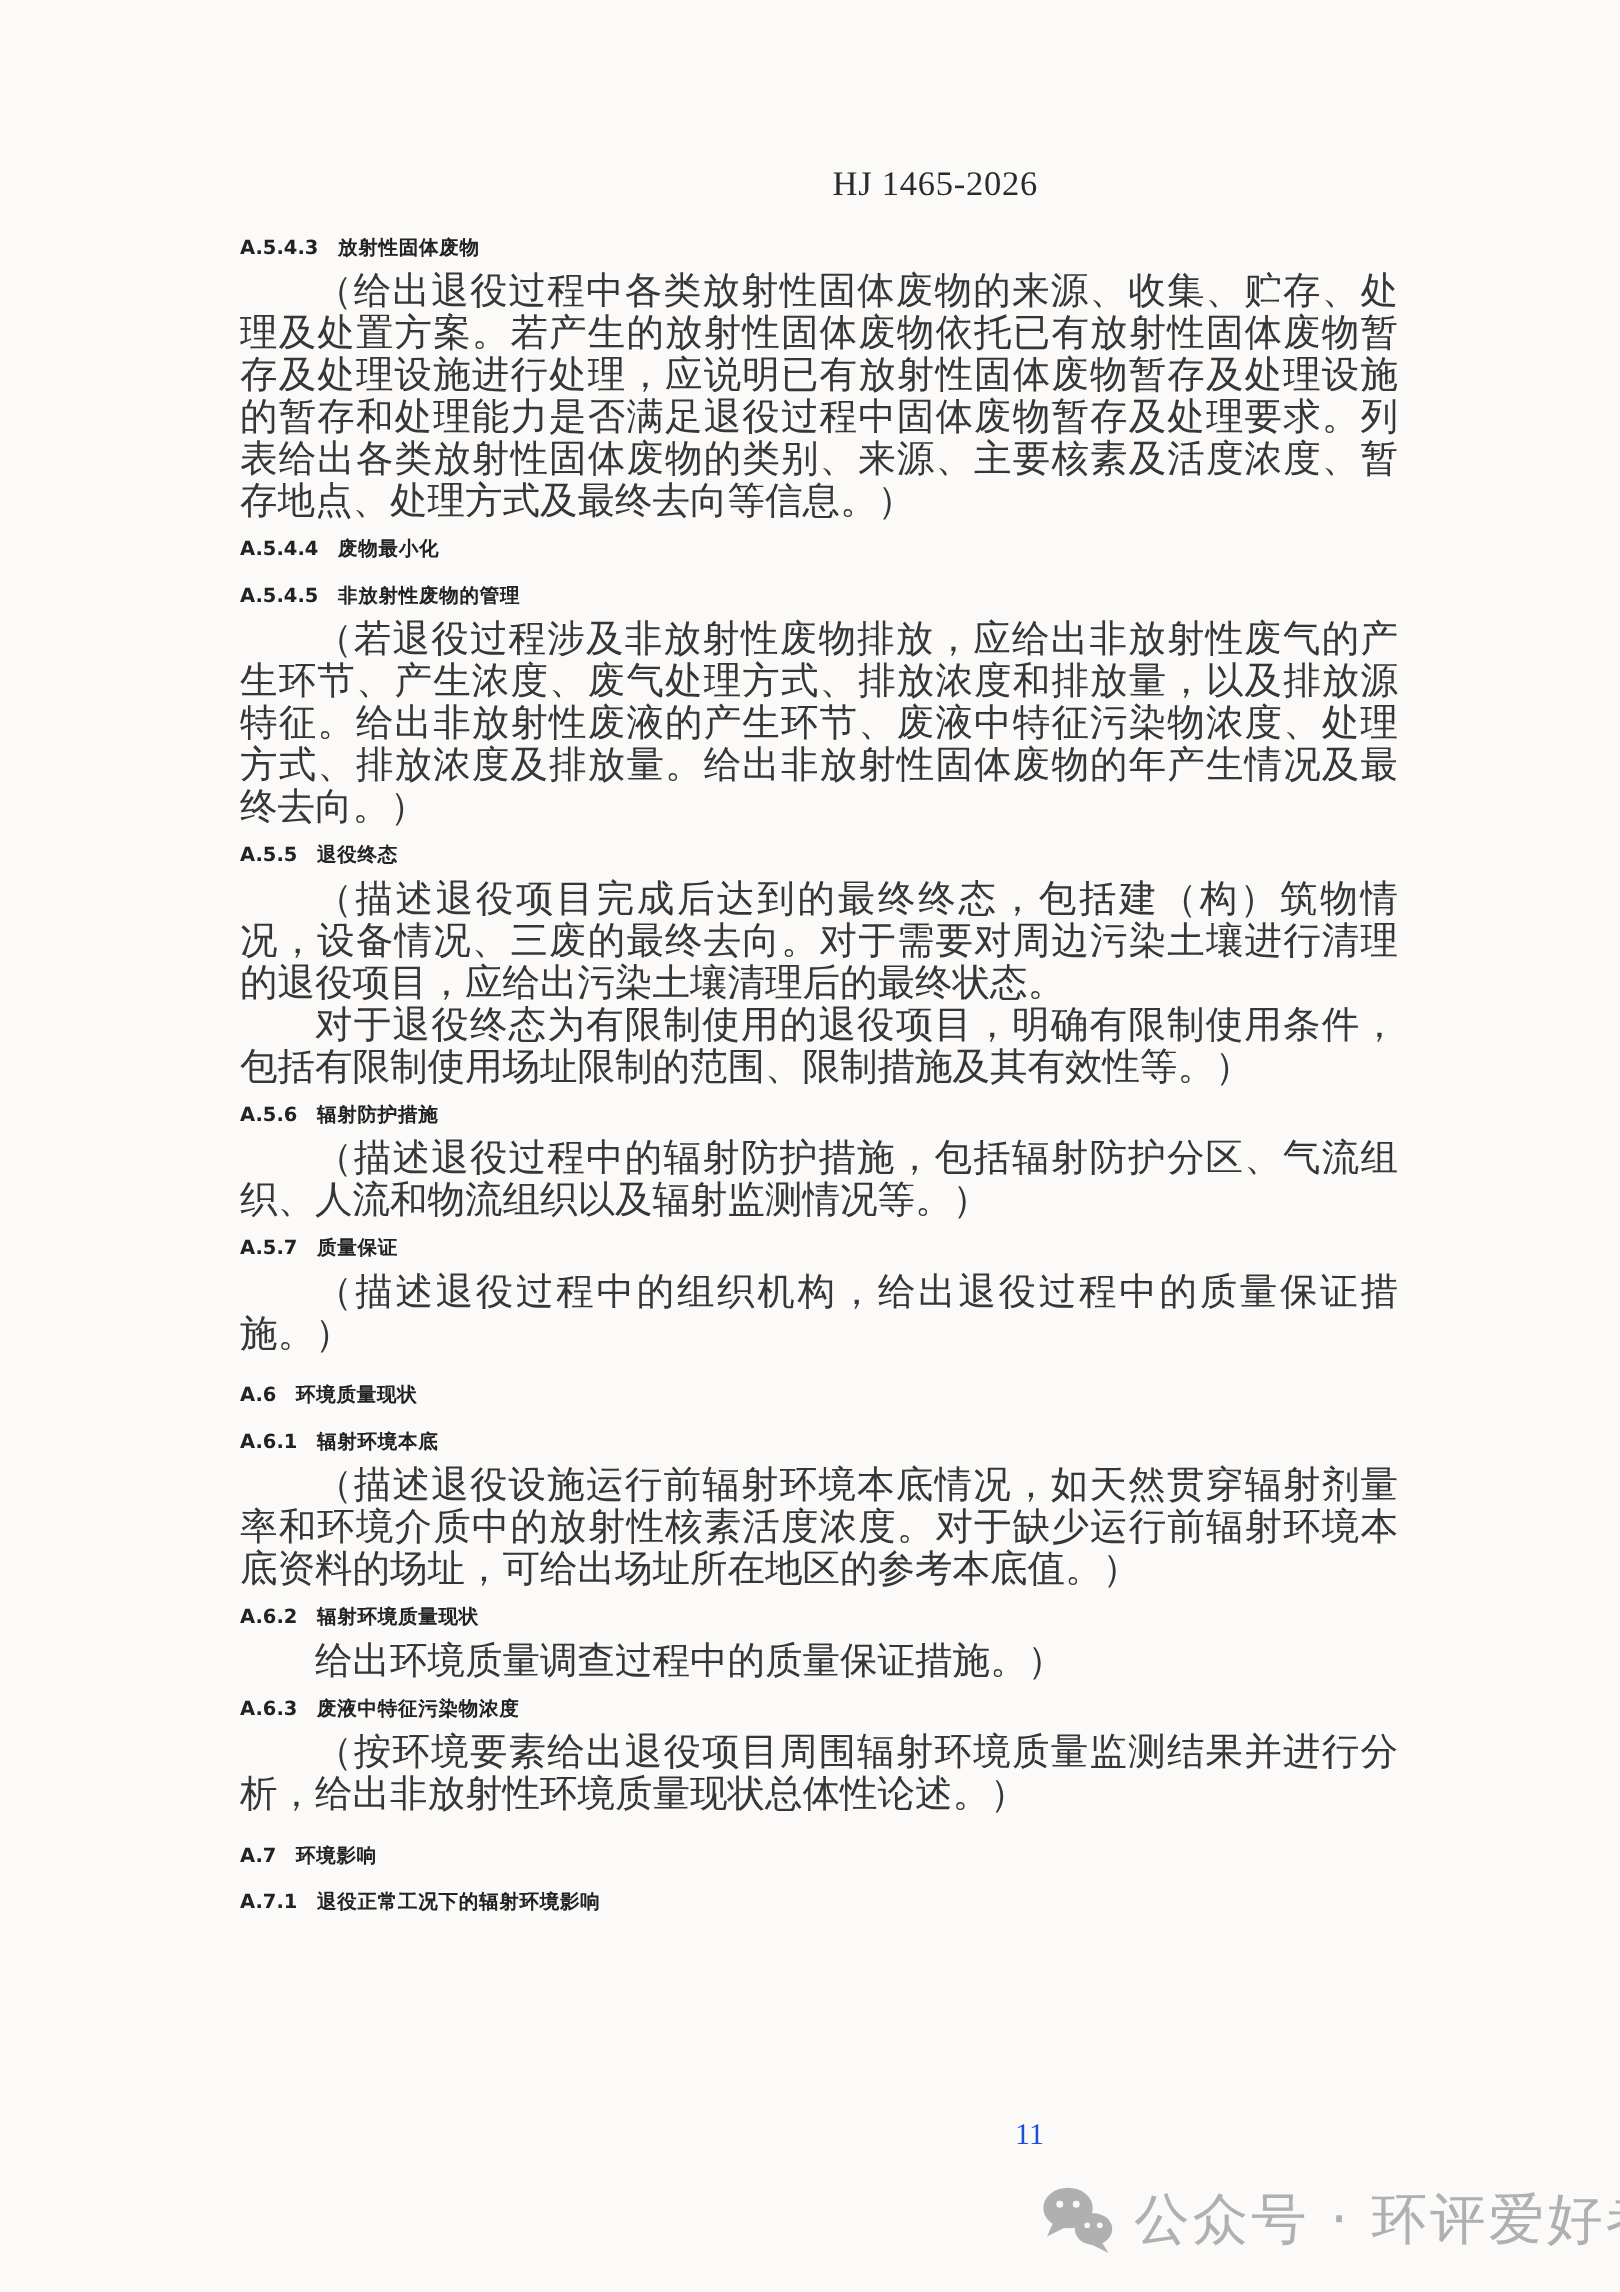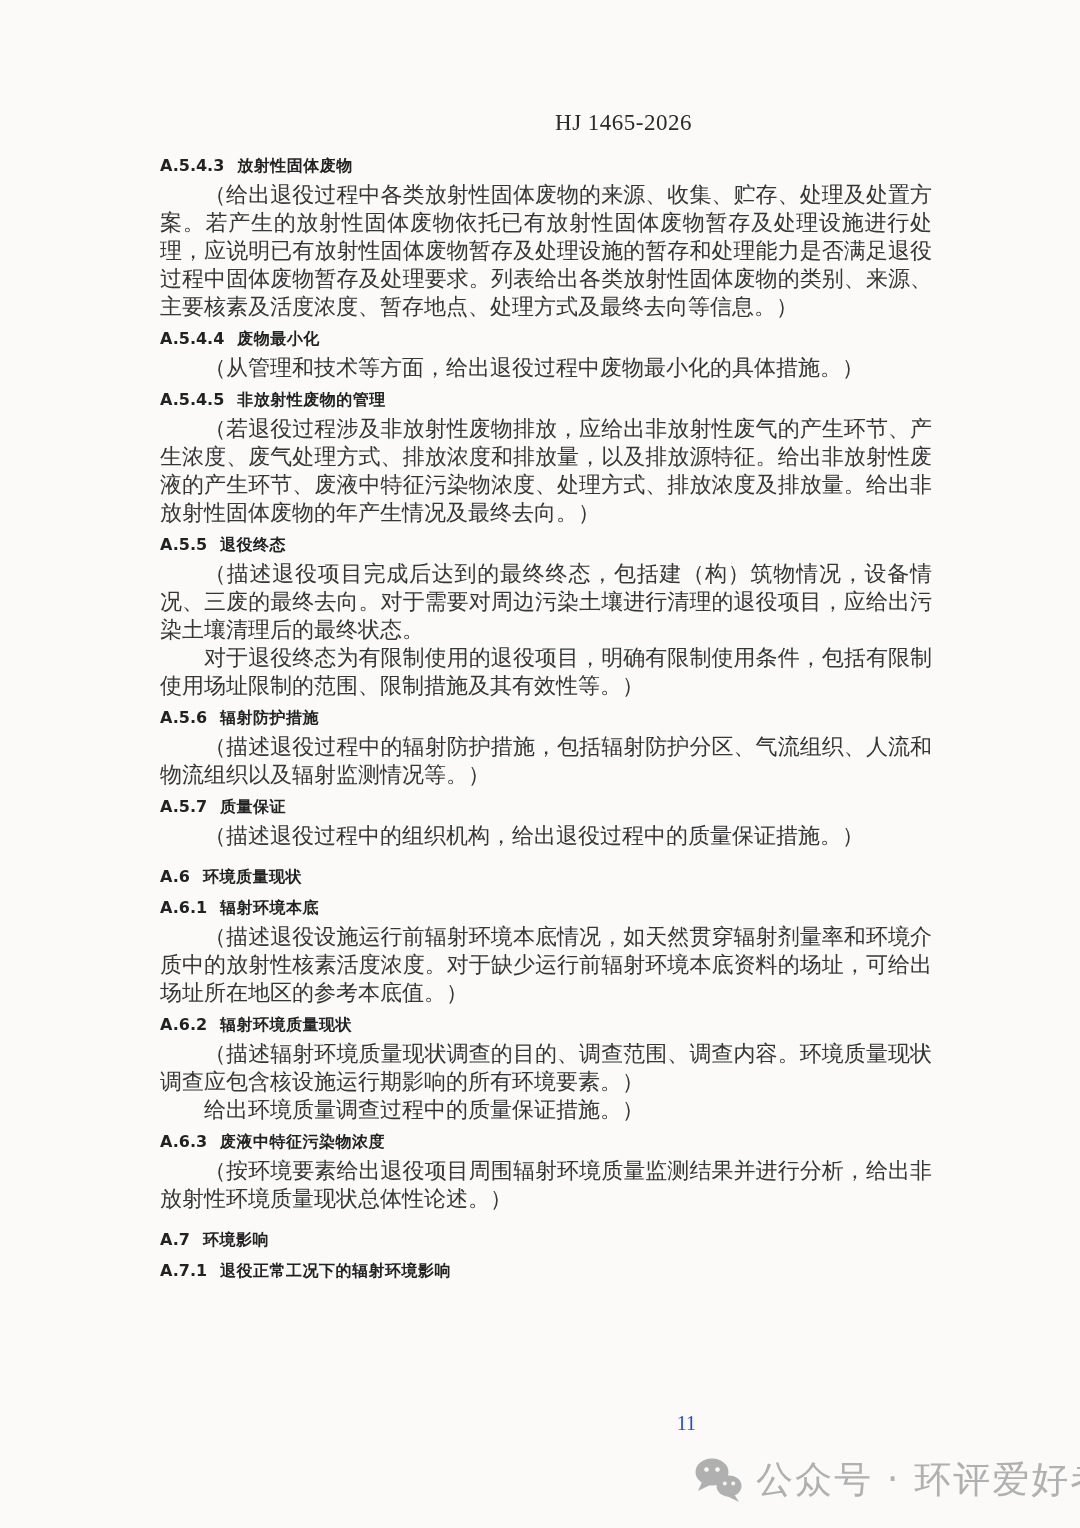--- a/index.html
+++ b/index.html
@@ -23,31 +23,31 @@
 
   .content-area {
     position: absolute;
     top: 148px; left: 160px;
     width: 772px;
   }
 
   .heading {
     font-family: "DejaVu Sans", "Liberation Sans", sans-serif;
     font-weight: bold;
-    font-size: 16px;
+    font-size: 13px;
     line-height: 26px;
     color: #222;
     margin: 5px 0 2px 0;
     letter-spacing: 0.5px;
   }
   .heading .num { margin-right: 13px; letter-spacing: 0; }
   .heading.lvl2 { margin-top: 14px; }
 
   .para {
-    font-size: 22px;
+    font-size: 25px;
     line-height: 28px;
     margin: 0;
     text-indent: 2em;
     text-align: justify;
     text-justify: inter-ideograph;
     color: #363636;
   }
 
   .page-number {
     position: absolute;
@@ -74,35 +74,33 @@
 <body>
 
 <div class="page">
 
   <div class="doc-code">HJ 1465-2026</div>
 
   <div class="content-area">
       <div class="heading lvl3"><span class="num">A.5.4.3</span><span>放射性固体废物</span></div>
       <p class="para">（给出退役过程中各类放射性固体废物的来源、收集、贮存、处理及处置方案。若产生的放射性固体废物依托已有放射性固体废物暂存及处理设施进行处理，应说明已有放射性固体废物暂存及处理设施的暂存和处理能力是否满足退役过程中固体废物暂存及处理要求。列表给出各类放射性固体废物的类别、来源、主要核素及活度浓度、暂存地点、处理方式及最终去向等信息。）</p>
       <div class="heading lvl3"><span class="num">A.5.4.4</span><span>废物最小化</span></div>
-      <p class="para">（从管理和技术等方面，给出退役过程中废物最小化的具体措施。）</p>
       <div class="heading lvl3"><span class="num">A.5.4.5</span><span>非放射性废物的管理</span></div>
       <p class="para">（若退役过程涉及非放射性废物排放，应给出非放射性废气的产生环节、产生浓度、废气处理方式、排放浓度和排放量，以及排放源特征。给出非放射性废液的产生环节、废液中特征污染物浓度、处理方式、排放浓度及排放量。给出非放射性固体废物的年产生情况及最终去向。）</p>
       <div class="heading lvl3"><span class="num">A.5.5</span><span>退役终态</span></div>
       <p class="para">（描述退役项目完成后达到的最终终态，包括建（构）筑物情况，设备情况、三废的最终去向。对于需要对周边污染土壤进行清理的退役项目，应给出污染土壤清理后的最终状态。</p>
       <p class="para">对于退役终态为有限制使用的退役项目，明确有限制使用条件，包括有限制使用场址限制的范围、限制措施及其有效性等。）</p>
       <div class="heading lvl3"><span class="num">A.5.6</span><span>辐射防护措施</span></div>
       <p class="para">（描述退役过程中的辐射防护措施，包括辐射防护分区、气流组织、人流和物流组织以及辐射监测情况等。）</p>
       <div class="heading lvl3"><span class="num">A.5.7</span><span>质量保证</span></div>
       <p class="para">（描述退役过程中的组织机构，给出退役过程中的质量保证措施。）</p>
       <div class="heading lvl2"><span class="num">A.6</span><span>环境质量现状</span></div>
       <div class="heading lvl3"><span class="num">A.6.1</span><span>辐射环境本底</span></div>
       <p class="para">（描述退役设施运行前辐射环境本底情况，如天然贯穿辐射剂量率和环境介质中的放射性核素活度浓度。对于缺少运行前辐射环境本底资料的场址，可给出场址所在地区的参考本底值。）</p>
       <div class="heading lvl3"><span class="num">A.6.2</span><span>辐射环境质量现状</span></div>
-      <p class="para">（描述辐射环境质量现状调查的目的、调查范围、调查内容。环境质量现状调查应包含核设施运行期影响的所有环境要素。）</p>
       <p class="para">给出环境质量调查过程中的质量保证措施。）</p>
       <div class="heading lvl3"><span class="num">A.6.3</span><span>废液中特征污染物浓度</span></div>
       <p class="para">（按环境要素给出退役项目周围辐射环境质量监测结果并进行分析，给出非放射性环境质量现状总体性论述。）</p>
       <div class="heading lvl2"><span class="num">A.7</span><span>环境影响</span></div>
       <div class="heading lvl3"><span class="num">A.7.1</span><span>退役正常工况下的辐射环境影响</span></div>
     </div>
 
   <div class="page-number">11</div>
 
   <div class="watermark">

